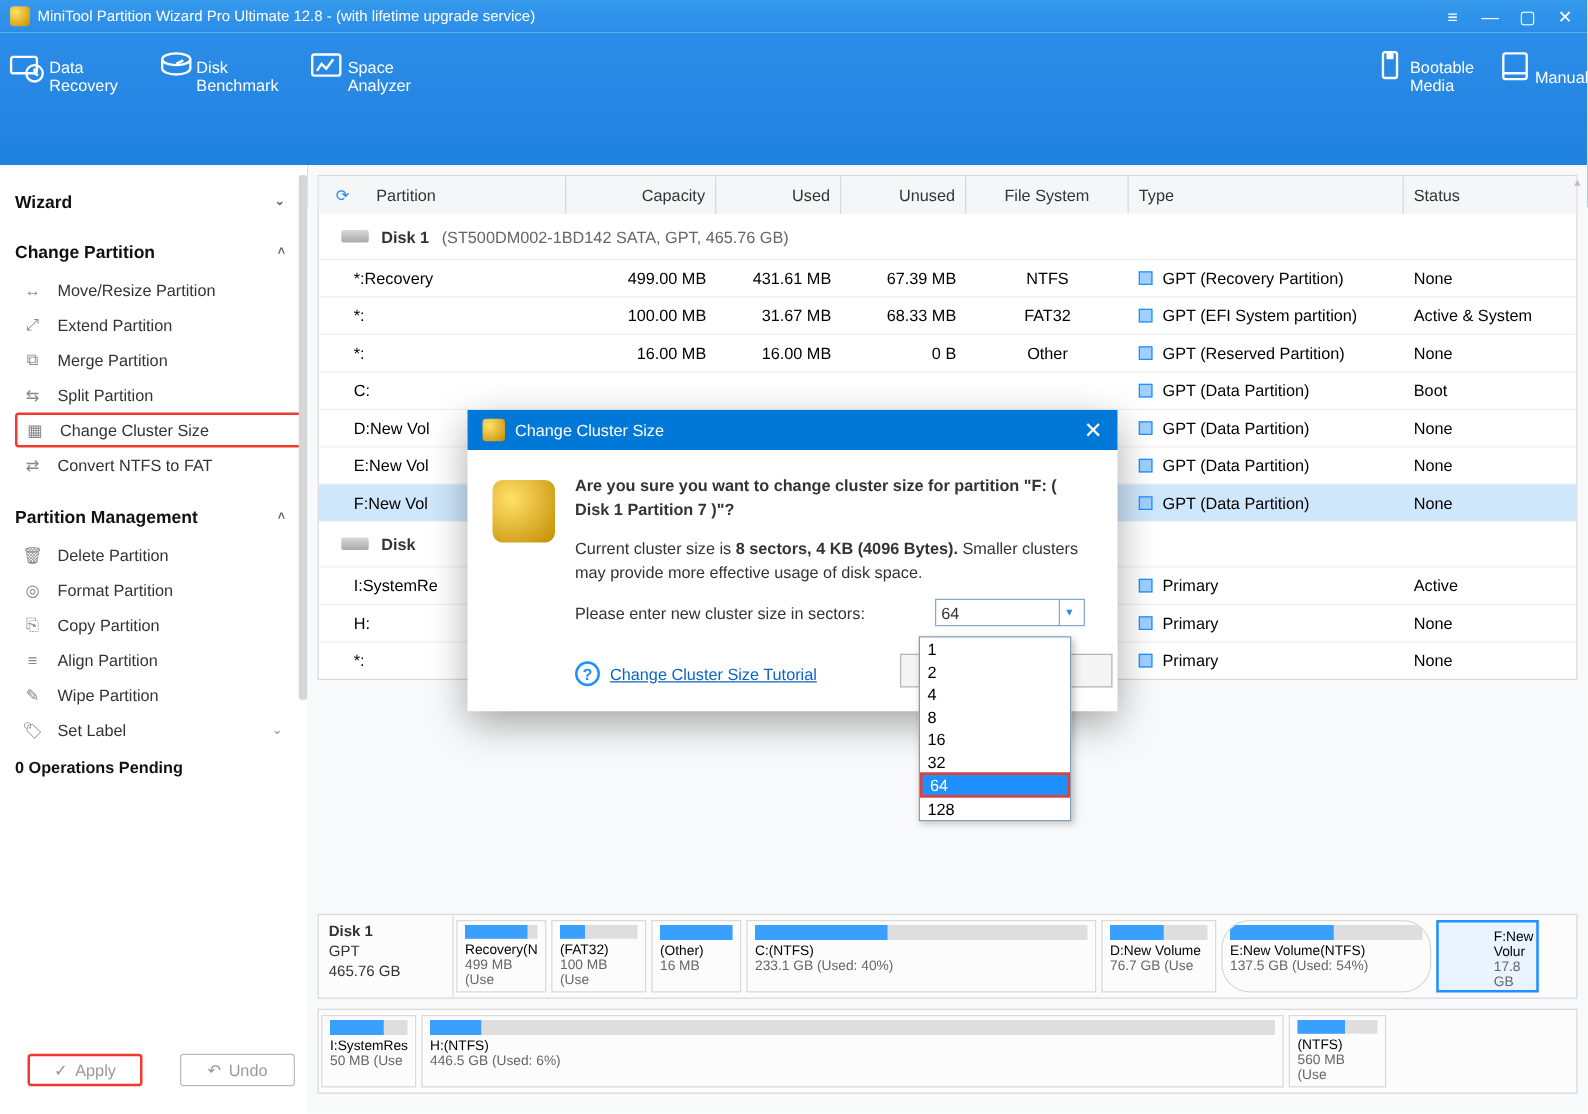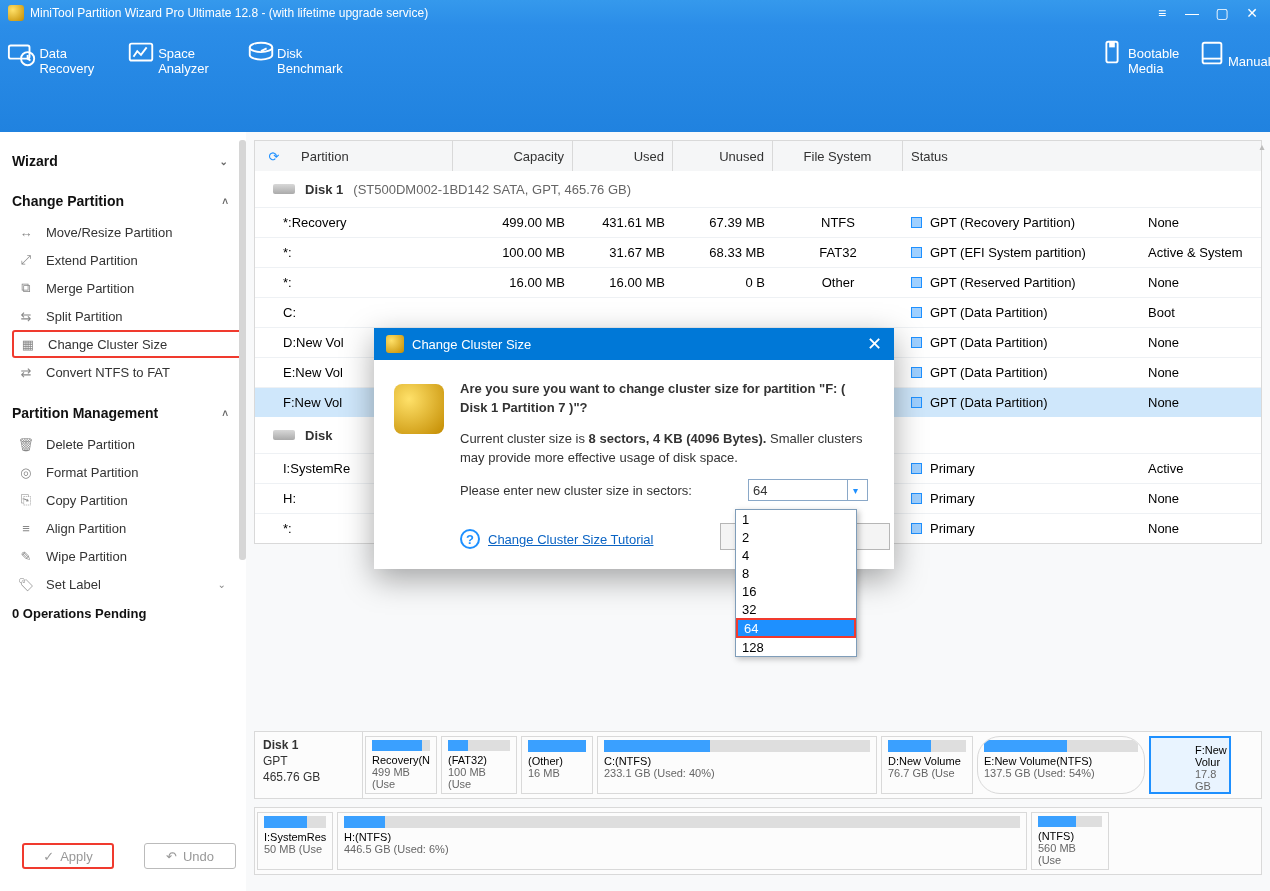--- a/index.html
+++ b/index.html
@@ -66,21 +66,21 @@
 .diskrow .diskicon{width:22px;height:10px;background:linear-gradient(#d8d8d8,#aaa);border-radius:2px;}
 .prow{display:flex;align-items:center;height:30px;border-top:1px solid #eef1f4;}
 .prow.sel{background:var(--row-sel);}
 .prow>div{padding:0 8px;}
 .pc-part{width:198px;padding-left:28px!important;}
 .pc-cap{width:120px;text-align:right;}
 .pc-used{width:100px;text-align:right;}
 .pc-unused{width:100px;text-align:right;}
 .pc-fs{width:130px;text-align:center;}
 .pc-type{width:220px;display:flex;align-items:center;gap:8px;}
-.pc-status{flex:1;margin-left:17px;}
+.pc-status{flex:1;}
 .sq{width:11px;height:11px;border:1px solid #1e90ff;background:#9fd0ff;display:inline-block;}
 
 .mapwrap{position:absolute;left:8px;right:8px;bottom:8px;}
 .diskmap{display:flex;align-items:stretch;border:1px solid var(--border);background:#fcfcfc;height:68px;margin-bottom:8px;}
 .dminfo{width:108px;padding:6px 8px;font-size:12px;color:#333;display:flex;flex-direction:column;gap:2px;border-right:1px solid var(--border);}
 .dminfo b{font-weight:600;}
 .dseg{border:1px solid var(--border);margin:4px 2px;padding:3px 6px 3px 6px;font-size:11px;display:flex;flex-direction:column;overflow:hidden;}
 .dseg.sel{border:2px solid #1e90ff;background:#e9f4ff;}
 .dseg .bar{height:12px;background:#dedede;position:relative;margin-bottom:3px;}
 .dseg .bar .fill{position:absolute;left:0;top:0;bottom:0;background:#3aa0ff;}
@@ -127,35 +127,35 @@
           <rect x="2" y="8" width="22" height="14" rx="2" fill="none" stroke="#fff" stroke-width="2"></rect>
           <circle cx="22" cy="22" r="7" fill="none" stroke="#fff" stroke-width="2"></circle>
           <path d="M22 18v4l3 2" stroke="#fff" stroke-width="2" fill="none"></path>
         </svg>
       </div>
     <span>Data Recovery</span>
   </div>
   <div class="tool">
     <div class="ticon">
         <svg viewBox="0 0 32 32">
-          <rect x="4" y="6" width="24" height="18" rx="2" fill="none" stroke="#fff" stroke-width="2"></rect>
-          <path d="M8 20l4-6 4 4 6-8" fill="none" stroke="#fff" stroke-width="2"></path>
-        </svg>
-      </div>
-    <span>Space Analyzer</span>
-  </div>
-  <div class="tool">
-    <div class="ticon">
-        <svg viewBox="0 0 32 32">
           <ellipse cx="16" cy="10" rx="12" ry="5" fill="none" stroke="#fff" stroke-width="2"></ellipse>
           <path d="M4 10v8c0 2.8 5.4 5 12 5s12-2.2 12-5v-8" fill="none" stroke="#fff" stroke-width="2"></path>
           <path d="M16 14l6-3" stroke="#fff" stroke-width="2"></path>
         </svg>
       </div>
     <span>Disk Benchmark</span>
+  </div>
+  <div class="tool">
+    <div class="ticon">
+        <svg viewBox="0 0 32 32">
+          <rect x="4" y="6" width="24" height="18" rx="2" fill="none" stroke="#fff" stroke-width="2"></rect>
+          <path d="M8 20l4-6 4 4 6-8" fill="none" stroke="#fff" stroke-width="2"></path>
+        </svg>
+      </div>
+    <span>Space Analyzer</span>
   </div>
   <div class="spacer"></div>
   <div class="tool" style="width:100px">
     <div class="ticon">
         <svg viewBox="0 0 32 32">
           <rect x="10" y="4" width="12" height="22" rx="2" fill="none" stroke="#fff" stroke-width="2"></rect>
           <rect x="13" y="4" width="6" height="6" fill="#fff"></rect>
         </svg>
       </div>
     <span>Bootable Media</span>
@@ -268,20 +268,21 @@
   <div class="content">
     <div class="rightscroll">▴</div>
     <div class="grid">
       <div class="ghead">
         <div class="refresh">⟳</div>
         <div class="gh col-part">Partition</div>
         <div class="gh col-cap">Capacity</div>
         <div class="gh col-used">Used</div>
         <div class="gh col-unused">Unused</div>
         <div class="gh col-fs">File System</div>
+        <div class="gh col-type">Type</div>
         <div class="gh col-status" style="border-right:none">Status</div>
       </div>
       <div class="gbody" id="gbody">
           <div class="diskrow">
             <span class="diskicon"></span>
             <b>Disk 1</b> 
             <span style="color:#666">(ST500DM002-1BD142 SATA, GPT, 465.76 GB)</span>
           </div>
           <div class="prow">
             <div class="pc-part">*:Recovery</div>

